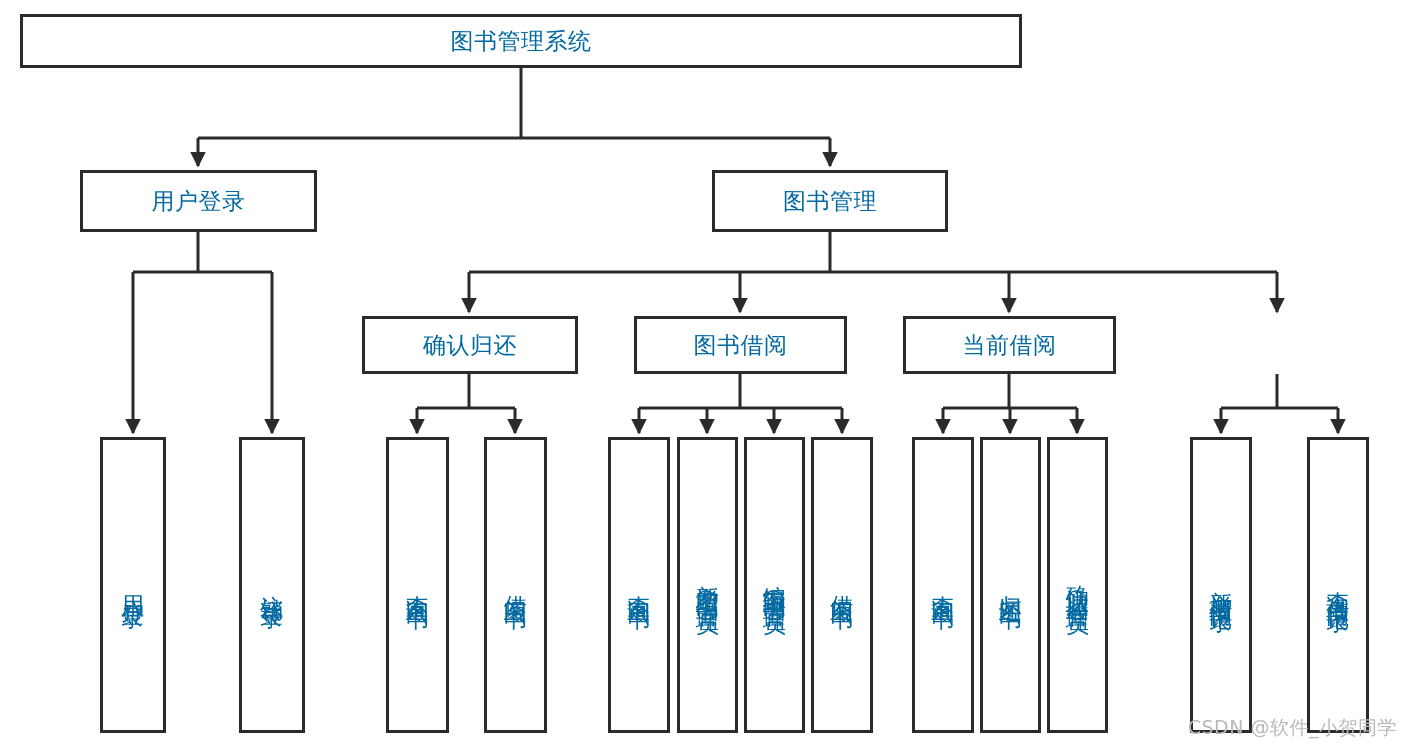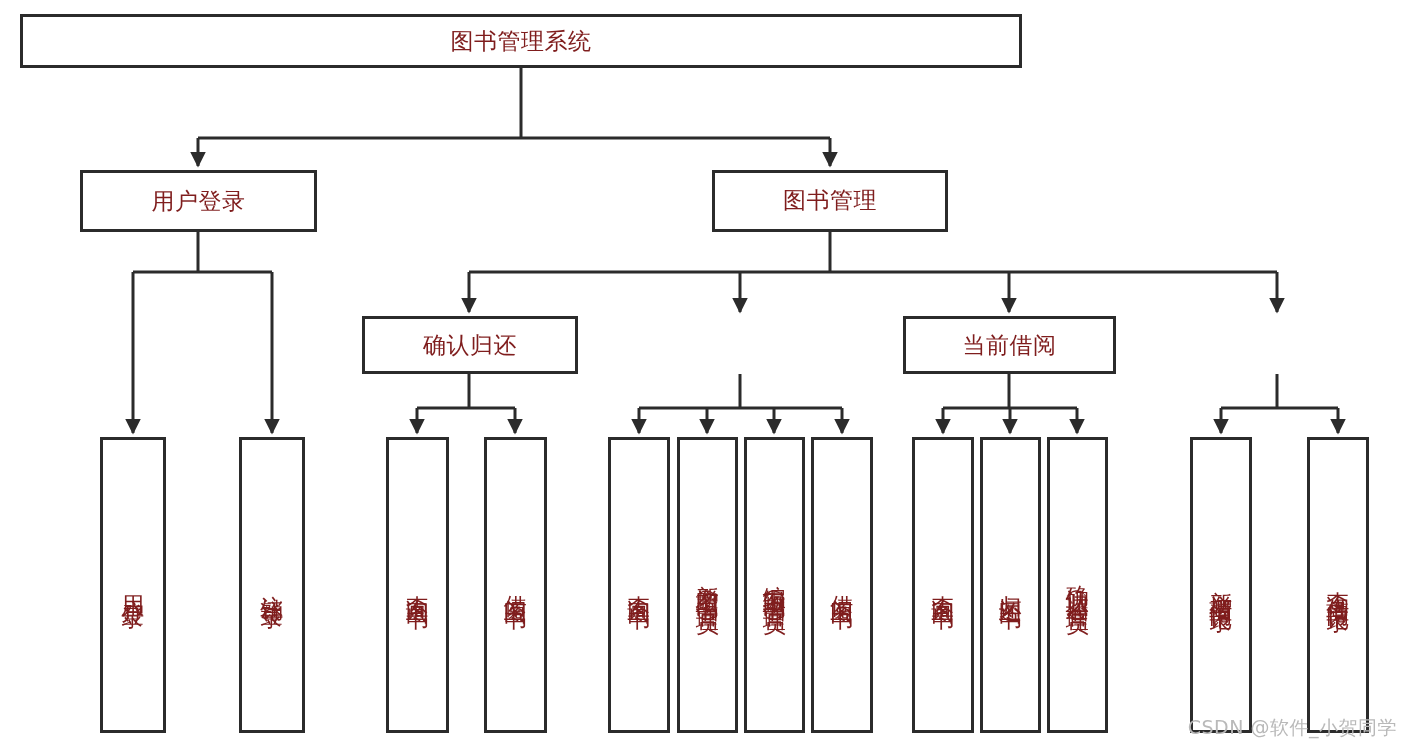--- a/index.html
+++ b/index.html
@@ -35,21 +35,21 @@
     display: flex;
     align-items: center;
     justify-content: center;
     color: #1a1a1a;
   }
   .node .label {
     font-size: 23px;
     line-height: 1.15;
     letter-spacing: 0.5px;
     white-space: nowrap;
-    color: #7f1d1d;
+    color: #0369a1;
   }
   .node.vertical .label {
     writing-mode: vertical-rl;
     text-orientation: upright;
     letter-spacing: 4px;
     font-size: 23px;
     white-space: nowrap;
   }
   .watermark {
     position: absolute;
@@ -118,28 +118,31 @@
   </svg>
 
   <div class="node" style="left:20px; top:14px; width:1002px; height:54px;">
     <span class="label">图书管理系统</span>
   </div>
 
   <div class="node" style="left:80px; top:170px; width:237px; height:62px;">
     <span class="label">用户登录</span>
   </div>
 
-  <div class="node" style="left:712px; top:170px; width:236px; height:62px;font-family:Liberation Serif, serif;">
+  <div class="node" style="left:712px; top:170px; width:236px; height:62px;">
     <span class="label">图书管理</span>
   </div>
 
   <div class="node" style="left:362px; top:316px; width:216px; height:58px;">
     <span class="label">确认归还</span>
   </div>
 
+  <div class="node" style="left:634px; top:316px; width:213px; height:58px;">
+    <span class="label">图书借阅</span>
+  </div>
 
   <div class="node" style="left:903px; top:316px; width:213px; height:58px;justify-content:center;">
     <span class="label">当前借阅</span>
   </div>
 
 
   <div class="node vertical" style="left:100px; top:437px; width:66px; height:296px;">
     <span class="label">用户登录</span>
   </div>
 

